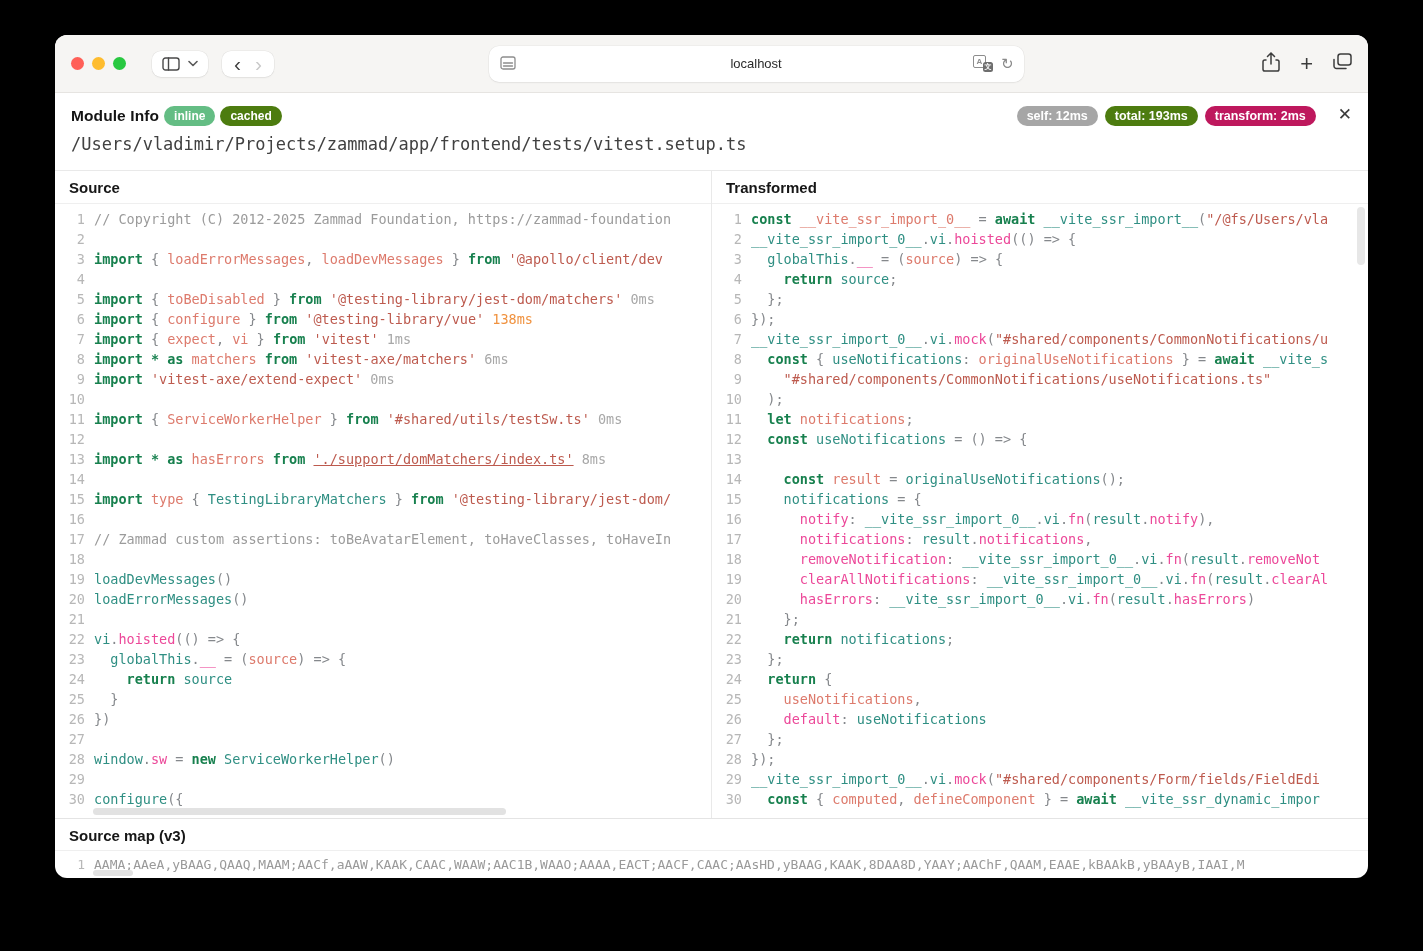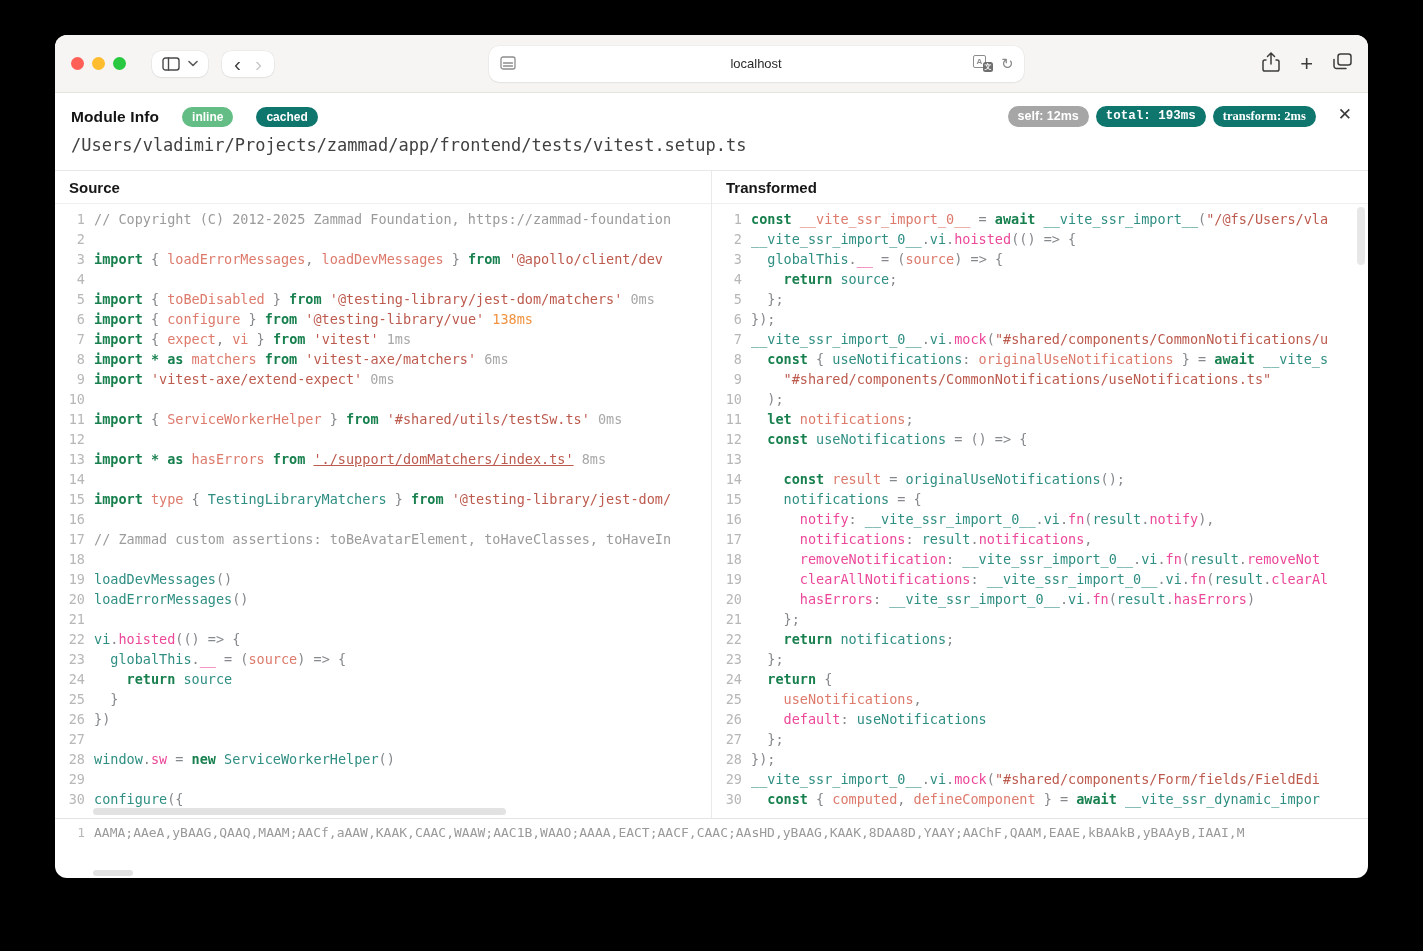--- a/index.html
+++ b/index.html
@@ -28,21 +28,21 @@
   .plus{font-size:22px;font-weight:400;color:#3c3c3c;line-height:18px;}
   .translate{position:relative;width:20px;height:17px;}
   .translate .tr-a{position:absolute;left:0;top:0;width:11px;height:11px;border:1.3px solid #8d8d8d;
     border-radius:2px;font-size:8px;color:#8d8d8d;text-align:center;line-height:11px;font-weight:bold;}
   .translate .tr-b{position:absolute;right:0;bottom:0;width:10px;height:10px;background:#6e6e6e;
     border-radius:2.5px;color:#fff;font-size:7px;text-align:center;line-height:10px;font-weight:bold;}
   
   .modhdr{height:77px;box-sizing:border-box;padding:13px 16px 0;}
   .modrow{display:flex;align-items:center;}
   .modtitle{font-size:15.5px;font-weight:700;color:#141414;letter-spacing:.1px;}
-  .badge{border-radius:10px;color:#fff;font-size:12px;font-weight:600;padding:3px 10px;margin-left:23px;}
+  .badge{border-radius:10px;color:#fff;font-size:12px;font-weight:600;padding:3px 10px;margin-left:5px;}
   .timings{margin-left:auto;display:flex;gap:7px;margin-right:22px;}
   .tbadge{border-radius:11px;color:#fff;font-size:12.5px;font-weight:700;padding:3px 10px;}
   .closebtn{font-size:17px;color:#3b3b3b;cursor:pointer;line-height:17px;margin-top:-4px;}
   .modpath{font-family:"DejaVu Sans Mono",monospace;font-size:17px;color:#414141;margin-top:8px;white-space:pre;}
   
   .panels{display:flex;height:648px;border-top:1px solid #e9e9e9;box-sizing:border-box;}
   .panel{flex:1 1 0;min-width:0;display:flex;flex-direction:column;position:relative;overflow:hidden;}
   .panel + .panel{border-left:1px solid #e9e9e9;}
   .phdr{font-size:15px;font-weight:700;color:#161616;padding:8px 14px 7px;border-bottom:1px solid #efefef;}
   .code{flex:1;overflow:hidden;padding-top:5px;font-family:"DejaVu Sans Mono",monospace;
@@ -136,25 +136,25 @@
           <path d="M13 15.5 H3.5 A2.5 2.5 0 0 1 1 13 V6.5"></path>
         </svg>
       </span>
     </div>
   </div>
 
   <div class="modhdr">
     <div class="modrow">
       <span class="modtitle">Module Info</span>
       <span class="badge" style="background: rgb(100, 189, 132);">inline</span>
-      <span class="badge" style="background: #0f766e;">cached</span>
+      <span class="badge" style="background: #4d7c0f;">cached</span>
       <span class="timings">
         <span class="tbadge" style="background: rgb(166, 166, 166);">self: 12ms</span>
-        <span class="tbadge" style="background: #0f766e; font-family: Liberation Mono, monospace;">total: 193ms</span>
-        <span class="tbadge" style="background: #0f766e; font-family: Liberation Serif, serif;">transform: 2ms</span>
+        <span class="tbadge" style="background: #4d7c0f;">total: 193ms</span>
+        <span class="tbadge" style="background: #be185d;">transform: 2ms</span>
       </span>
       <span class="closebtn">✕</span>
     </div>
     <div class="modpath">/Users/vladimir/Projects/zammad/app/frontend/tests/vitest.setup.ts</div>
   </div>
 
   <div class="panels">
     <section class="panel">
       <div class="phdr">Source</div>
       <div class="code">
@@ -401,20 +401,21 @@
           <div class="cl">
             <span class="g">30</span>
             <span class="lt"><span class="tok-p">  </span><span class="tok-k">const</span><span class="tok-p"> { </span><span class="tok-v">computed</span><span class="tok-p">, </span><span class="tok-v">defineComponent</span><span class="tok-p"> } = </span><span class="tok-k">await</span><span class="tok-t"> __vite_ssr_dynamic_impor</span></span>
           </div>
         </div>
       <div class="vscroll"></div>
     </section>
   </div>
 
   <div class="smap">
+    <div class="smap-h">Source map (v3)</div>
     <div class="smap-row">
       <span class="g">1</span>
       <span class="m">AAMA;AAeA,yBAAG,QAAQ,MAAM;AACf,aAAW,KAAK,CAAC,WAAW;AAC1B,WAAO;AAAA,EACT;AACF,CAAC;AAsHD,yBAAG,KAAK,8DAA8D,YAAY;AAChF,QAAM,EAAE,kBAAkB,yBAAyB,IAAI,M</span>
     </div>
     <div class="smap-scroll"></div>
   </div>
 
 </div>
 
 </body></html>

